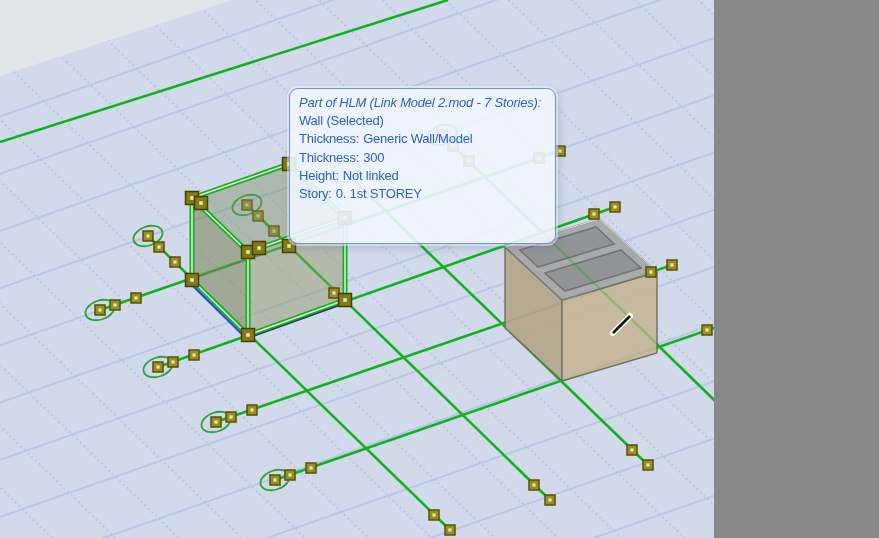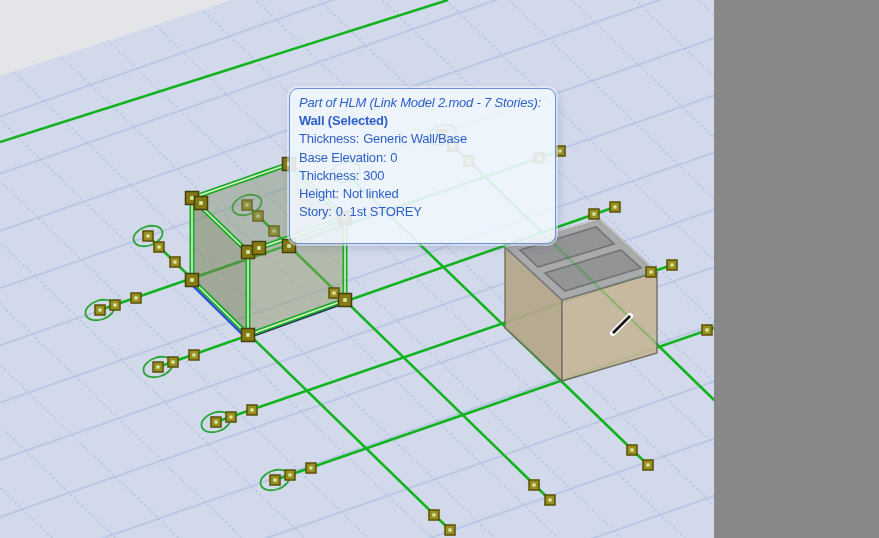--- a/index.html
+++ b/index.html
@@ -42,21 +42,21 @@
   .cur-b{stroke:#141414;stroke-width:2.6;stroke-linecap:butt;}
 
   
   .tooltip{position:absolute;left:289px;top:88px;width:267px;height:156px;
     box-sizing:border-box;background:var(--tt_bg,rgba(241,246,254,.9));
     border:1.6px solid var(--tt_border,#6d92d6);border-radius:9px;
     box-shadow:0 0 0 2px rgba(255,255,255,.45),2px 3px 8px rgba(70,90,150,.28);
     padding:5px 9px;color:var(--tt_text,#2d5fc9);font-size:13px;
     line-height:18.2px;letter-spacing:-.2px;white-space:nowrap;overflow:hidden;}
   .tt-header{font-style:italic;}
-  .tt-title{font-weight:bold;}
+  .tt-title{font-weight:normal;}
   .tt-row .lbl{margin-right:4px;}
 </style>
 </head>
 <body>
 
 <div id="stage">
 
 <svg width="879" height="538" viewBox="0 0 879 538">
   <defs>
     <pattern id="pa" width="30" height="54" patternUnits="userSpaceOnUse" patternTransform="rotate(-19.3)">
@@ -179,20 +179,19 @@
 
   <g>
     <line class="cur-w" x1="613" y1="333" x2="630" y2="316"></line>
     <line class="cur-b" x1="613" y1="333" x2="630" y2="316"></line>
   </g>
 </svg>
 
 <div class="tooltip">
   <div class="tt-header">Part of HLM (Link Model 2.mod - 7 Stories):</div>
   <div class="tt-title">Wall (Selected)</div>
-  <div class="tt-row"><span class="lbl">Thickness:</span><span>Generic Wall/Base</span></div>
-  <div class="tt-row"><span class="lbl">Base Elevation:</span><span>0</span></div>
+  <div class="tt-row"><span class="lbl">Thickness:</span><span>Generic Wall/Model</span></div>
   <div class="tt-row"><span class="lbl">Thickness:</span><span>300</span></div>
   <div class="tt-row"><span class="lbl">Height:</span><span>Not linked</span></div>
   <div class="tt-row"><span class="lbl">Story:</span><span>0. 1st STOREY</span></div>
 </div>
 
 </div>
 
 </body></html>

